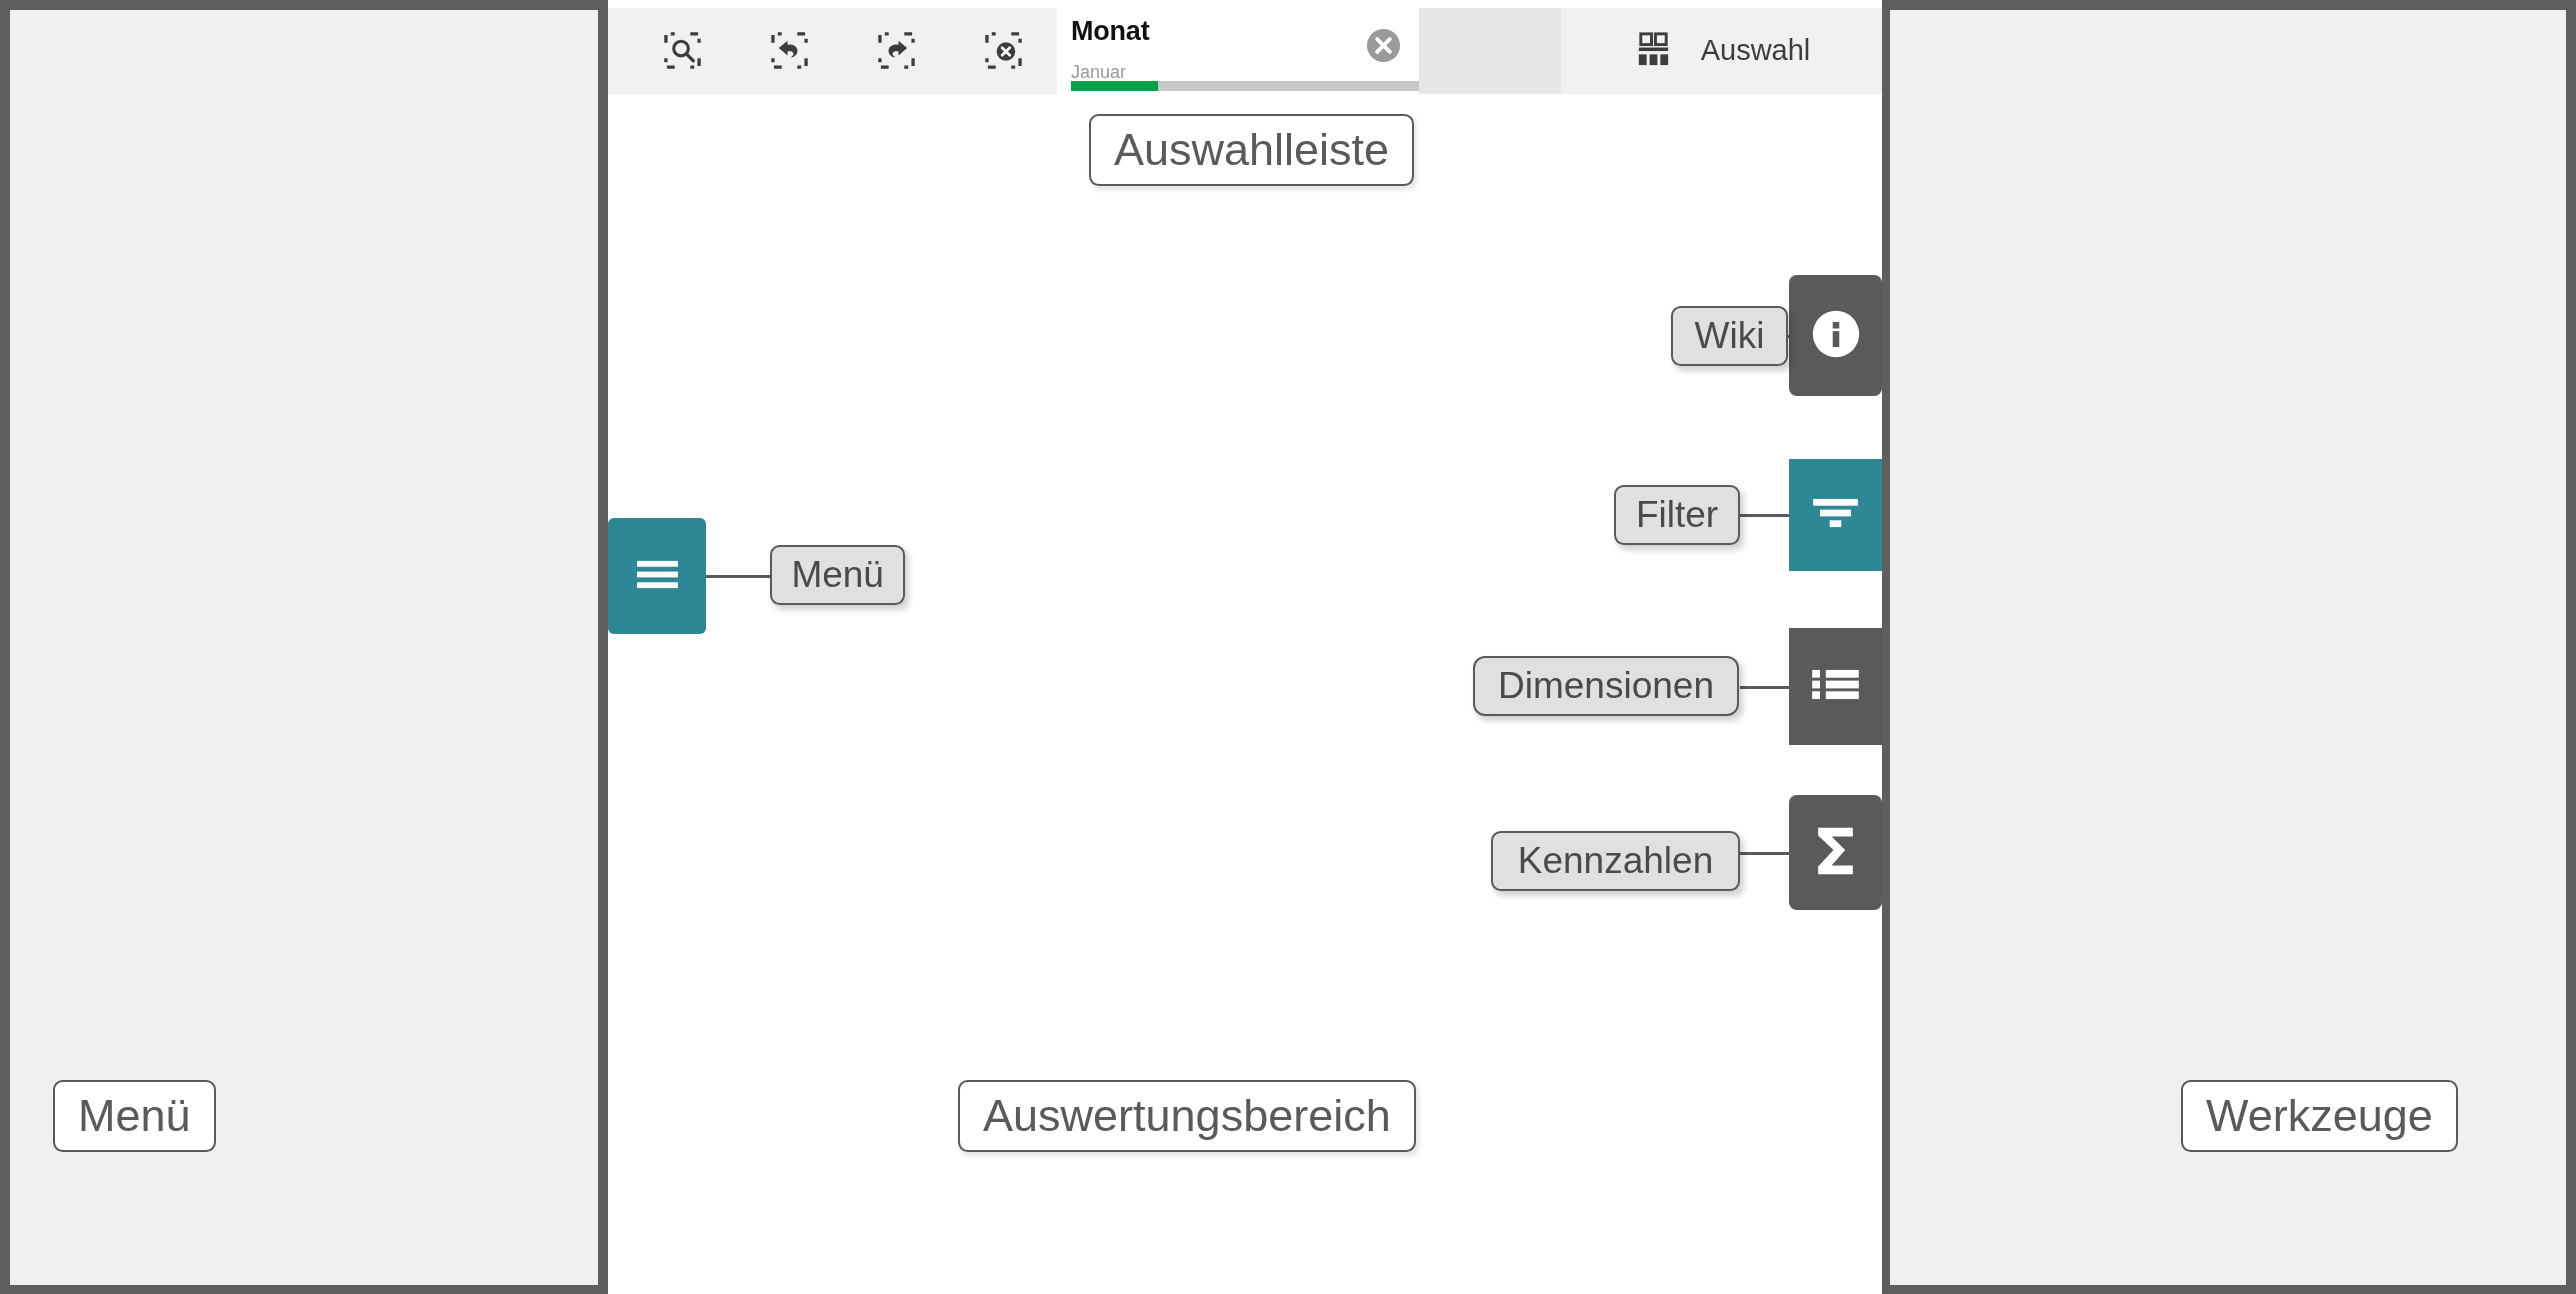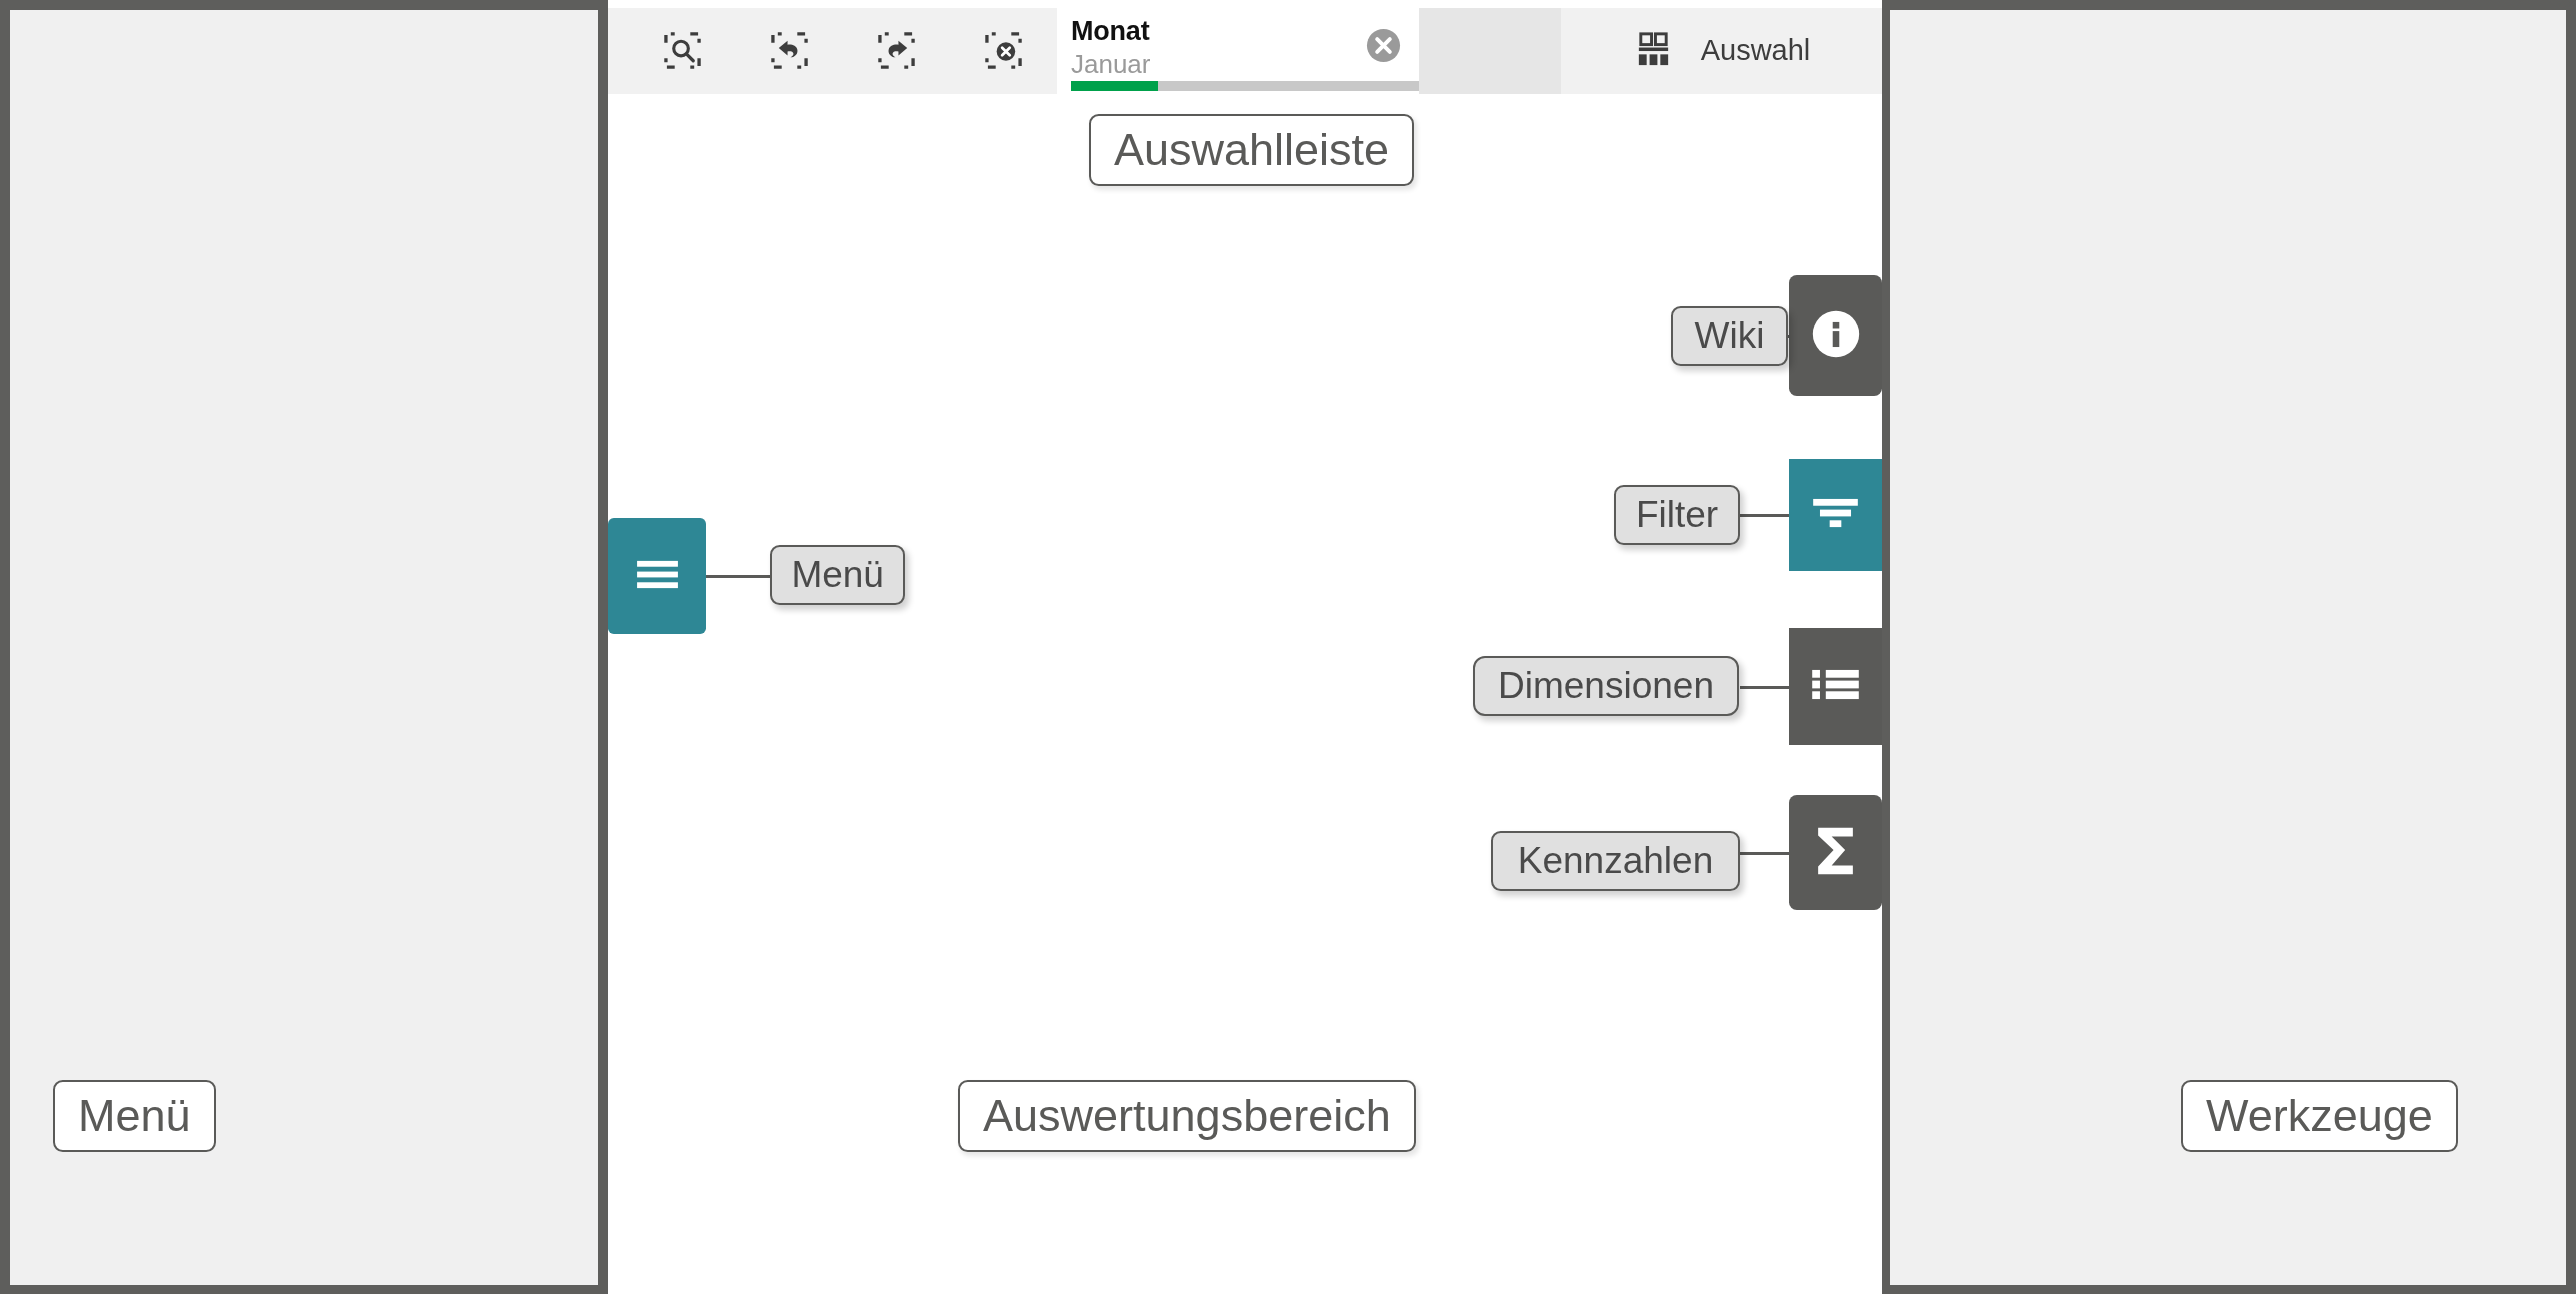--- a/index.html
+++ b/index.html
@@ -74,23 +74,23 @@
     flex-shrink: 0;
   }
   .sel-tab-texts { display: flex; flex-direction: column; line-height: 1.05; }
   .sel-tab-title {
     font-size: 27px;
     font-weight: bold;
     color: #111111;
     letter-spacing: -0.2px;
   }
   .sel-tab-value {
-    font-size: 26px;
+    font-size: 18px;
     color: #9a9a9a;
-    margin-top: 6px;
+    margin-top: 18px;
   }
   .sel-tab-close {
     position: absolute;
     right: 17.5px; top: 19.4px;
     width: 37px; height: 37px;
   }
   .sel-tab-bar {
     position: absolute;
     left: 13.6px; bottom: 2.9px;
     width: 348px; height: 9.7px;

